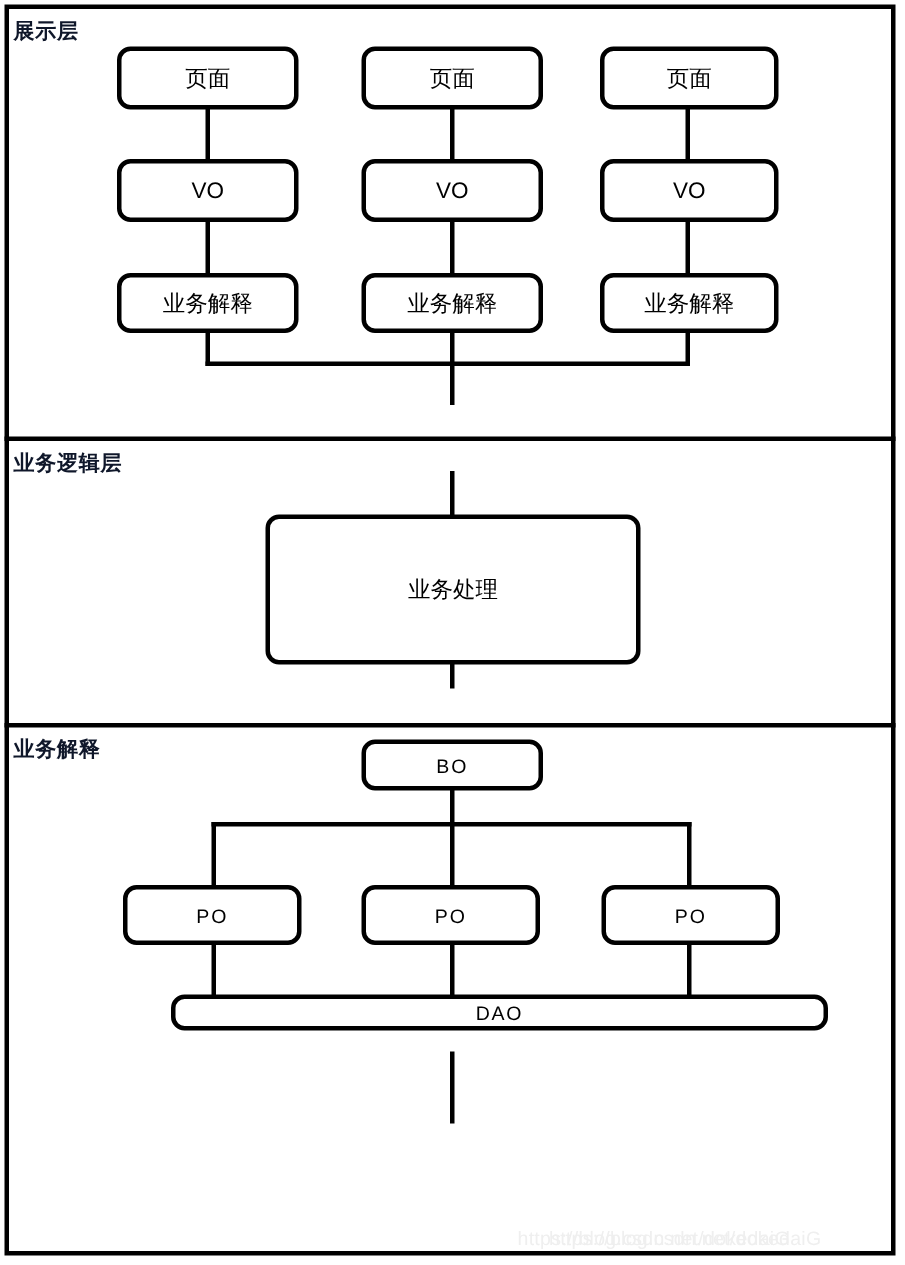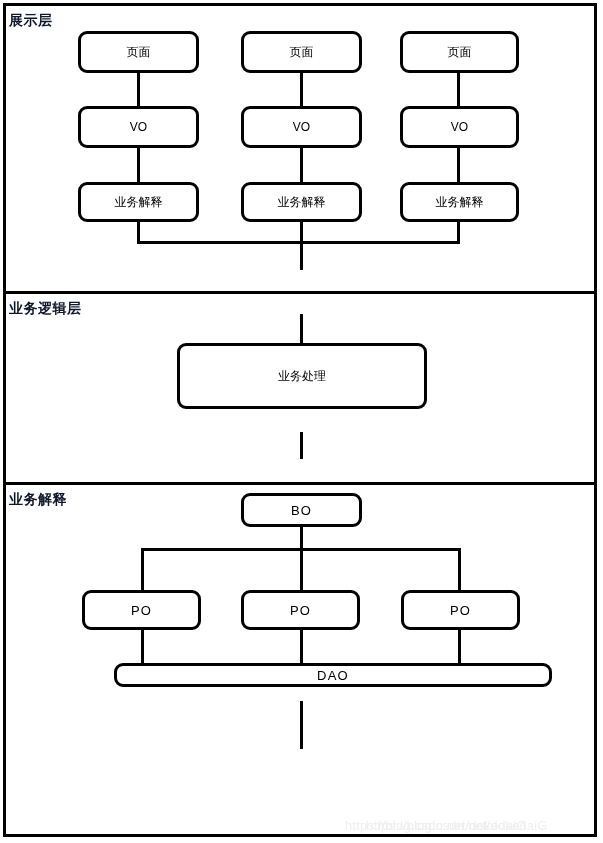--- a/index.html
+++ b/index.html
@@ -47,21 +47,21 @@
   
   .node {
     position: absolute;
     border: 3px solid #000000;
     border-radius: 9px;
     background: #ffffff;
     box-sizing: border-box;
     display: flex;
     align-items: center;
     justify-content: center;
-    font-size: 12px;
+    font-size: 15px;
     color: #000000;
     z-index: 5;
     white-space: nowrap;
   }
   .node.latin {
     font-size: 13px;
     letter-spacing: 1.2px;
   }
   
   .edge-v {
@@ -156,21 +156,21 @@
   <div class="edge-v" style="left:457px; top:71px; height:37px;"></div>
   <div class="node" style="left:400px; top:106px; width:119px; height:42px;">VO</div>
   <div class="edge-v" style="left:457px; top:146px; height:38px;"></div>
   <div class="node" style="left:400px; top:182px; width:119px; height:40px;">业务解释</div>
   <div class="edge-v" style="left:457px; top:220px; height:24px;"></div>
 
   <div class="edge-h" style="left:137px; top:241px; width:323px;"></div>
 
   <div class="edge-v" style="left:300px; top:314px; height:31px;"></div>
 
-  <div class="node" style="left:177px; top:343px; width:250px; height:66px;">业务处理</div>
+  <div class="node" style="left:177px; top:343px; width:250px; height:100px;">业务处理</div>
   <div class="edge-v" style="left:300px; top:432px; height:27px;"></div>
 
   <div class="node latin" style="left:241px; top:457px; width:121px; height:34px;margin-top:36px;">BO</div>
   <div class="edge-v" style="left:300px; top:505px; height:45px;"></div>
 
   <div class="edge-h" style="left:141px; top:548px; width:320px;"></div>
   <div class="edge-v" style="left:141px; top:548px; height:44px;"></div>
   <div class="edge-v" style="left:300px; top:548px; height:44px;"></div>
   <div class="edge-v" style="left:458px; top:548px; height:44px;"></div>
 

